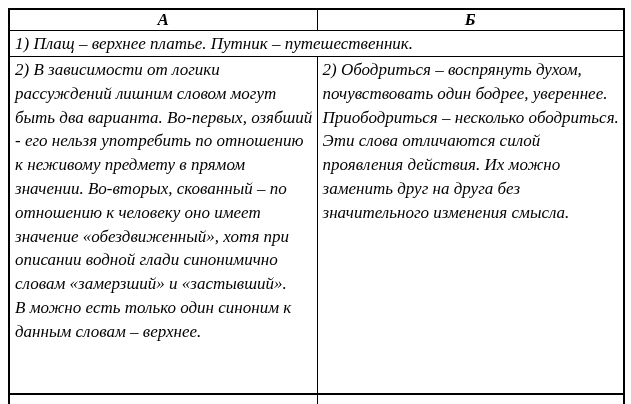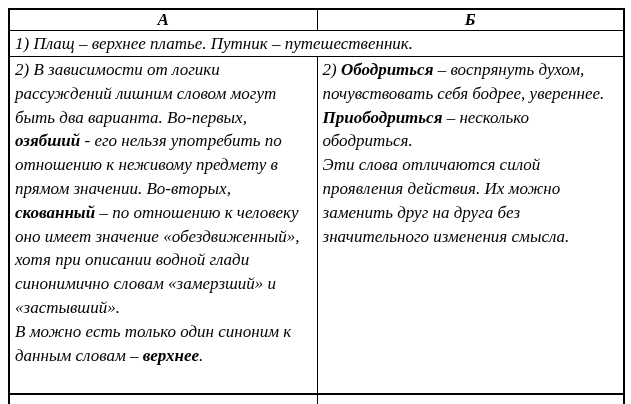--- a/index.html
+++ b/index.html
@@ -43,21 +43,21 @@
   }
   td.body-cell {
     height: 335px;
     vertical-align: top;
     padding: 1px 4px 0 5px;
     line-height: 23.8px;
     margin-top: 41px;
   }
   td.body-cell { border-bottom: 2px solid #000000; }
   .para { margin: 0; }
-  .bold { font-weight: 700; }
+  .bold { font-weight: 400; }
   tr.cut-row td { height: 26px; }
 </style>
 </head>
 <body>
 
 <div class="page">
   <table class="doc-table">
     <colgroup>
       <col class="col-a">
       <col class="col-b">
@@ -69,21 +69,21 @@
     </tr>
     <tr>
       <td class="row1-cell" colspan="2">1) Плащ – верхнее платье. Путник – путешественник.</td>
     </tr>
     <tr>
       <td class="body-cell">
             <div class="para"><span>2) В зависимости от логики рассуждений лишним словом могут быть два варианта. Во-первых, </span><span class="bold">озябший</span><span> - его нельзя употребить по отношению к неживому предмету в прямом значении. Во-вторых, </span><span class="bold">скованный</span><span> – по отношению к человеку оно имеет значение «обездвиженный», хотя при описании водной глади синонимично словам «замерзший» и «застывший».</span></div>
             <div class="para"><span>В можно есть только один синоним к данным словам – </span><span class="bold">верхнее</span><span>.</span></div>
           </td>
       <td class="body-cell">
-            <div class="para"><span>2) </span><span class="bold">Ободриться</span><span> – воспрянуть духом, почувствовать себя бодрее, увереннее.</span></div>
+            <div class="para"><span>2) </span><span class="bold">Ободриться</span><span> – воспрянуть духом, почувствовать один бодрее, увереннее.</span></div>
             <div class="para"><span class="bold">Приободриться</span><span> – несколько ободриться.</span></div>
             <div class="para"><span>Эти слова отличаются силой проявления действия. Их можно заменить друг на друга без значительного изменения смысла.</span></div>
           </td>
     </tr>
     <tr class="cut-row">
       <td></td>
       <td></td>
     </tr>
   </tbody>
     </table>

